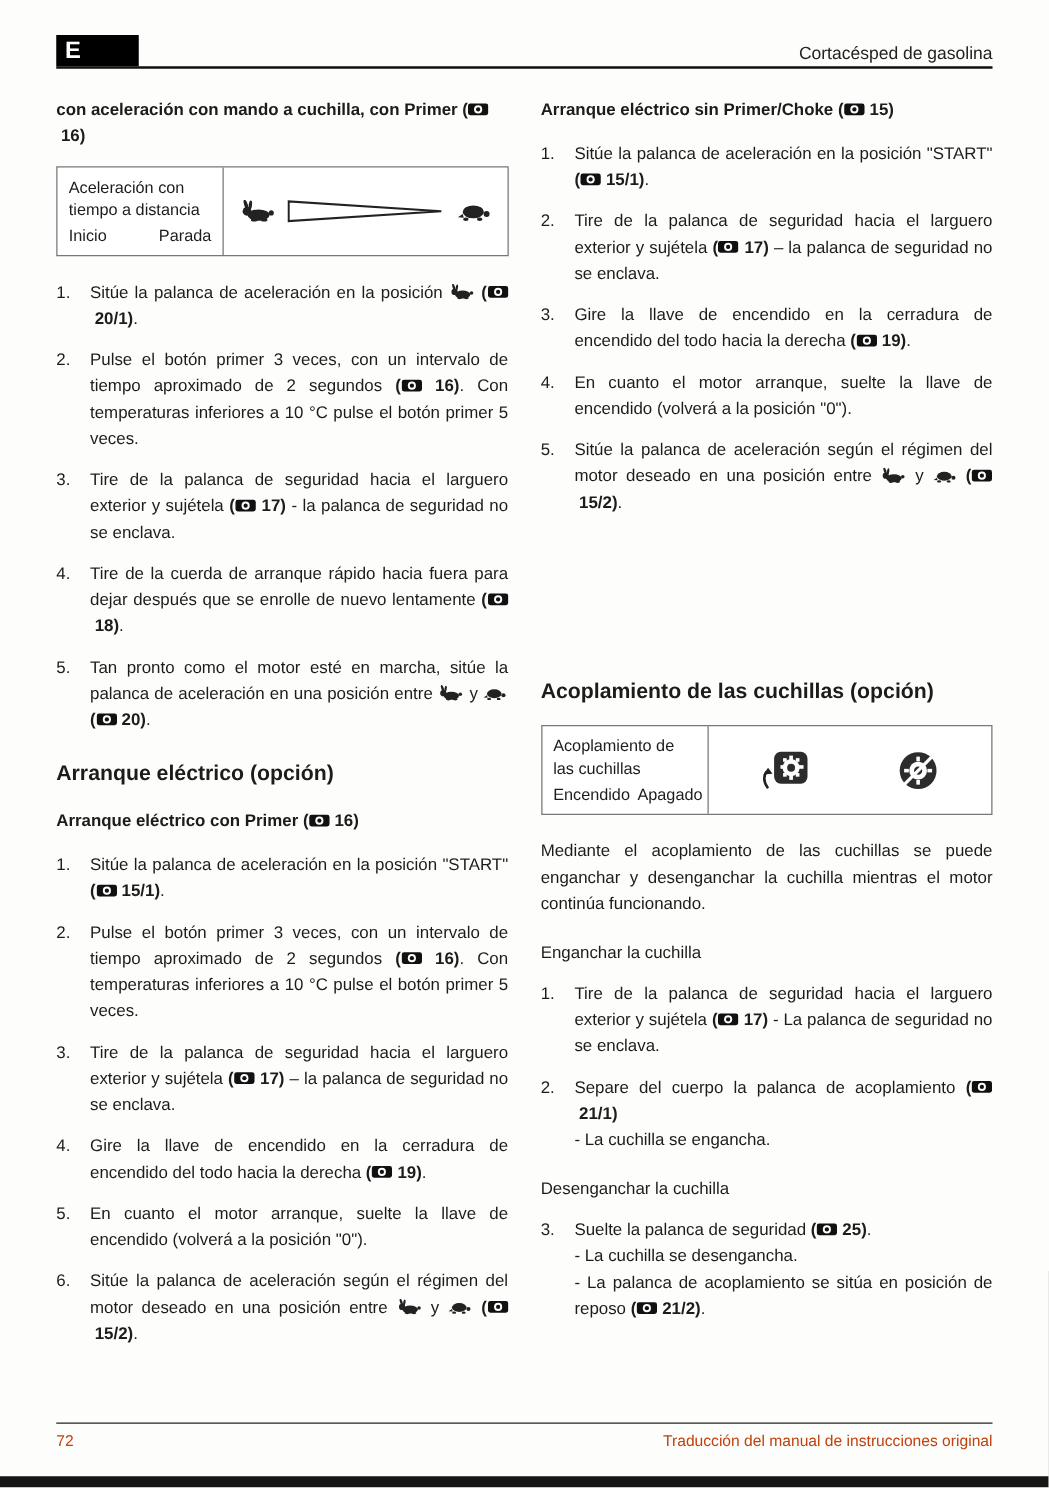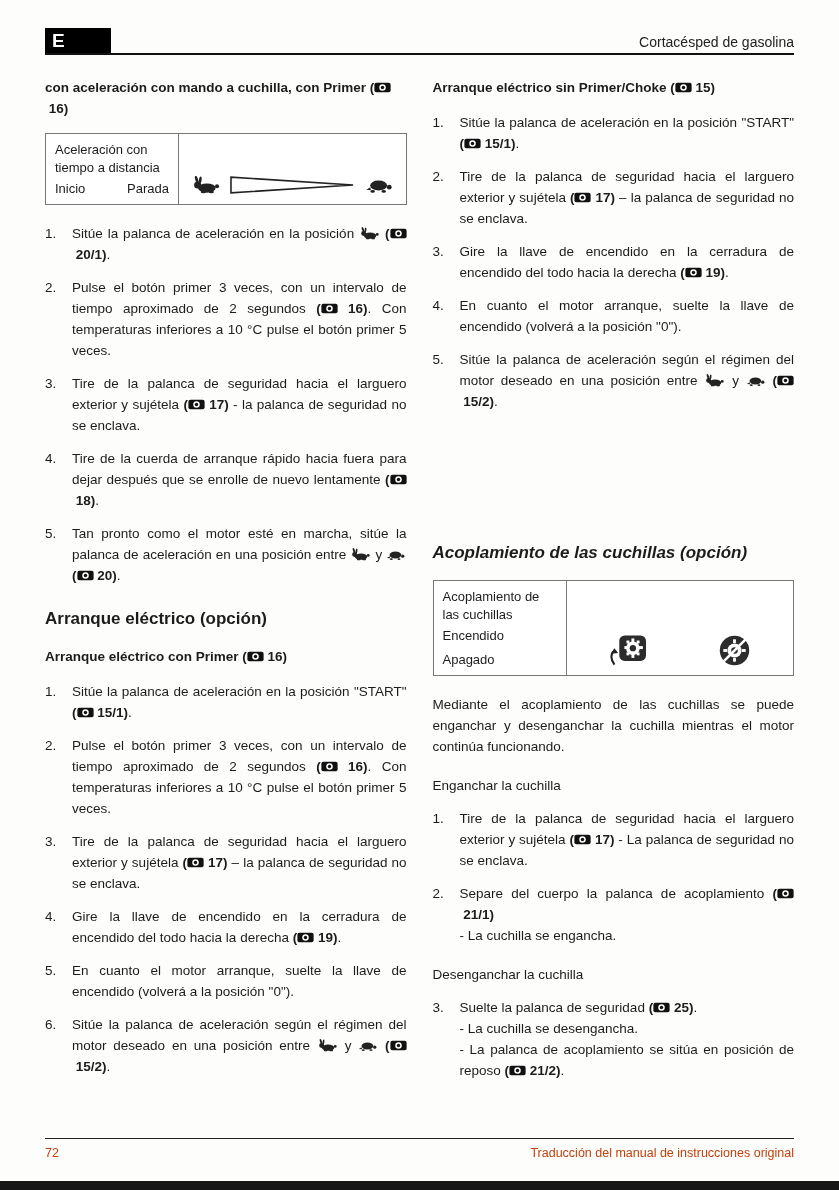--- a/index.html
+++ b/index.html
@@ -12,29 +12,29 @@
   
   .hdr{display:flex;justify-content:space-between;align-items:flex-end;border-bottom:2px solid #111;}
   .e-badge{width:66px;height:25px;background:#000;color:#fff;font-size:19px;font-weight:bold;
     display:flex;align-items:center;padding-left:7px;box-sizing:border-box;}
   .hdr-title{font-size:14px;color:#222;padding-bottom:3px;}
   
   .cols{display:flex;gap:26px;margin-top:22px;}
   .col{flex:1;min-width:0;font-size:13.5px;line-height:21px;}
   
   .section-head{font-size:17px;line-height:22px;font-weight:bold;margin:22px 0 16px;}
-  .right-section{margin-top:130px;font-style:italic;}
+  .right-section{margin-top:130px;}
   .bold-head{font-weight:bold;margin:0 0 14px;}
   .sub-head{font-weight:normal;margin:18px 0 12px;}
   
-  .spec-box{border:1px solid #777;display:flex;align-items:flex-end;margin:4px 0 18px;background:#fff;}
+  .spec-box{border:1px solid #777;display:flex;align-items:center;margin:4px 0 18px;background:#fff;}
   .spec-cell-label{width:133px;flex:none;border-right:1px solid #777;padding:7px 9px 6px;
     font-size:13px;line-height:18px;box-sizing:border-box;}
   .startstop{display:flex;justify-content:space-between;margin-top:3px;}
-  .onoff{display:flex;gap:6px;margin-top:3px;flex-direction:column;}
+  .onoff{display:flex;gap:6px;margin-top:3px;}
   .spec-cell-icons{flex:1;display:flex;align-items:center;padding:8px 12px;gap:8px;}
   .spec-cell-icons.spread{justify-content:space-around;}
   
   .li{display:flex;margin:0 0 12px;}
   .li-num{width:27px;flex:none;}
   .li-body{flex:1;text-align:justify;}
   .para{margin:0 0 14px;text-align:justify;}
   
   .ic{display:inline-block;line-height:0;}
   .ic-camera svg{width:17px;height:11px;vertical-align:-1px;}

